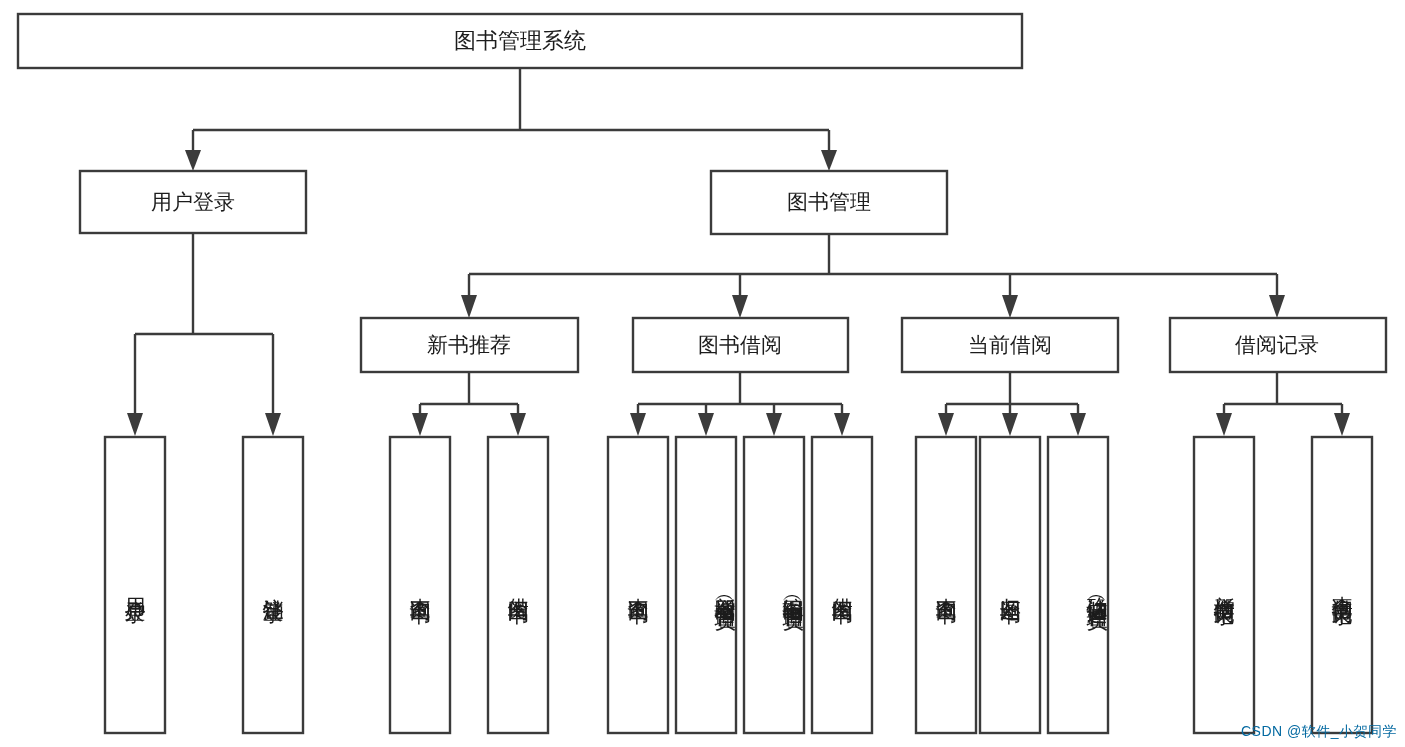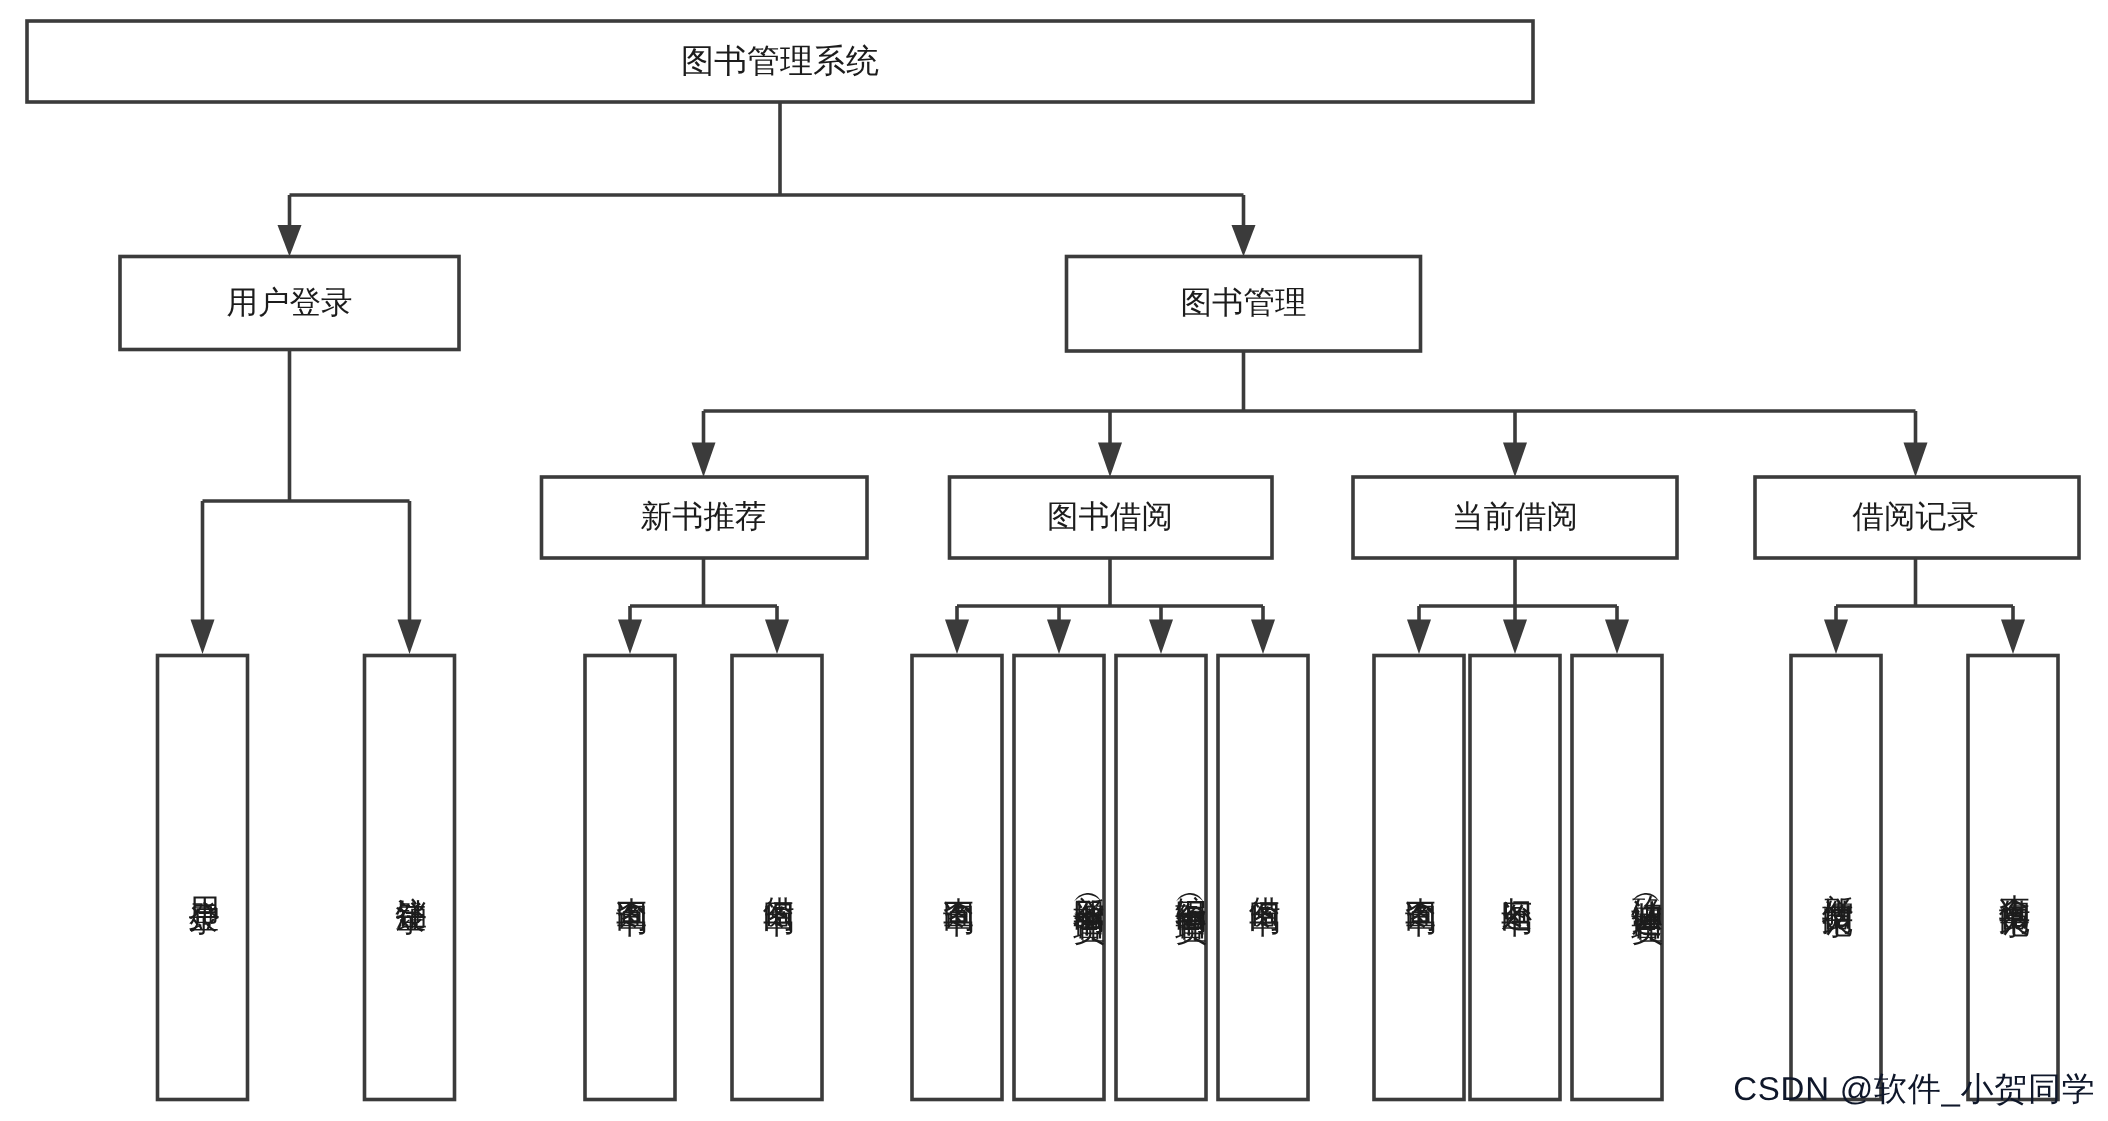--- a/index.html
+++ b/index.html
@@ -68,22 +68,22 @@
     letter-spacing: 2px;
     white-space: nowrap;
     text-align: center;
     pointer-events: none;
   }
   .watermark {
     position: absolute;
     right: 8px;
     bottom: 6px;
     font-family: "Liberation Sans", sans-serif;
-    font-size: 22px;
-    color: #0f172a;
+    font-size: 14px;
+    color: #0369a1;
     white-space: nowrap;
     letter-spacing: 0.5px;
     margin-top: 28px;
   }
 </style>
 </head>
 <body>
 
 <div id="diagram-root">
 

